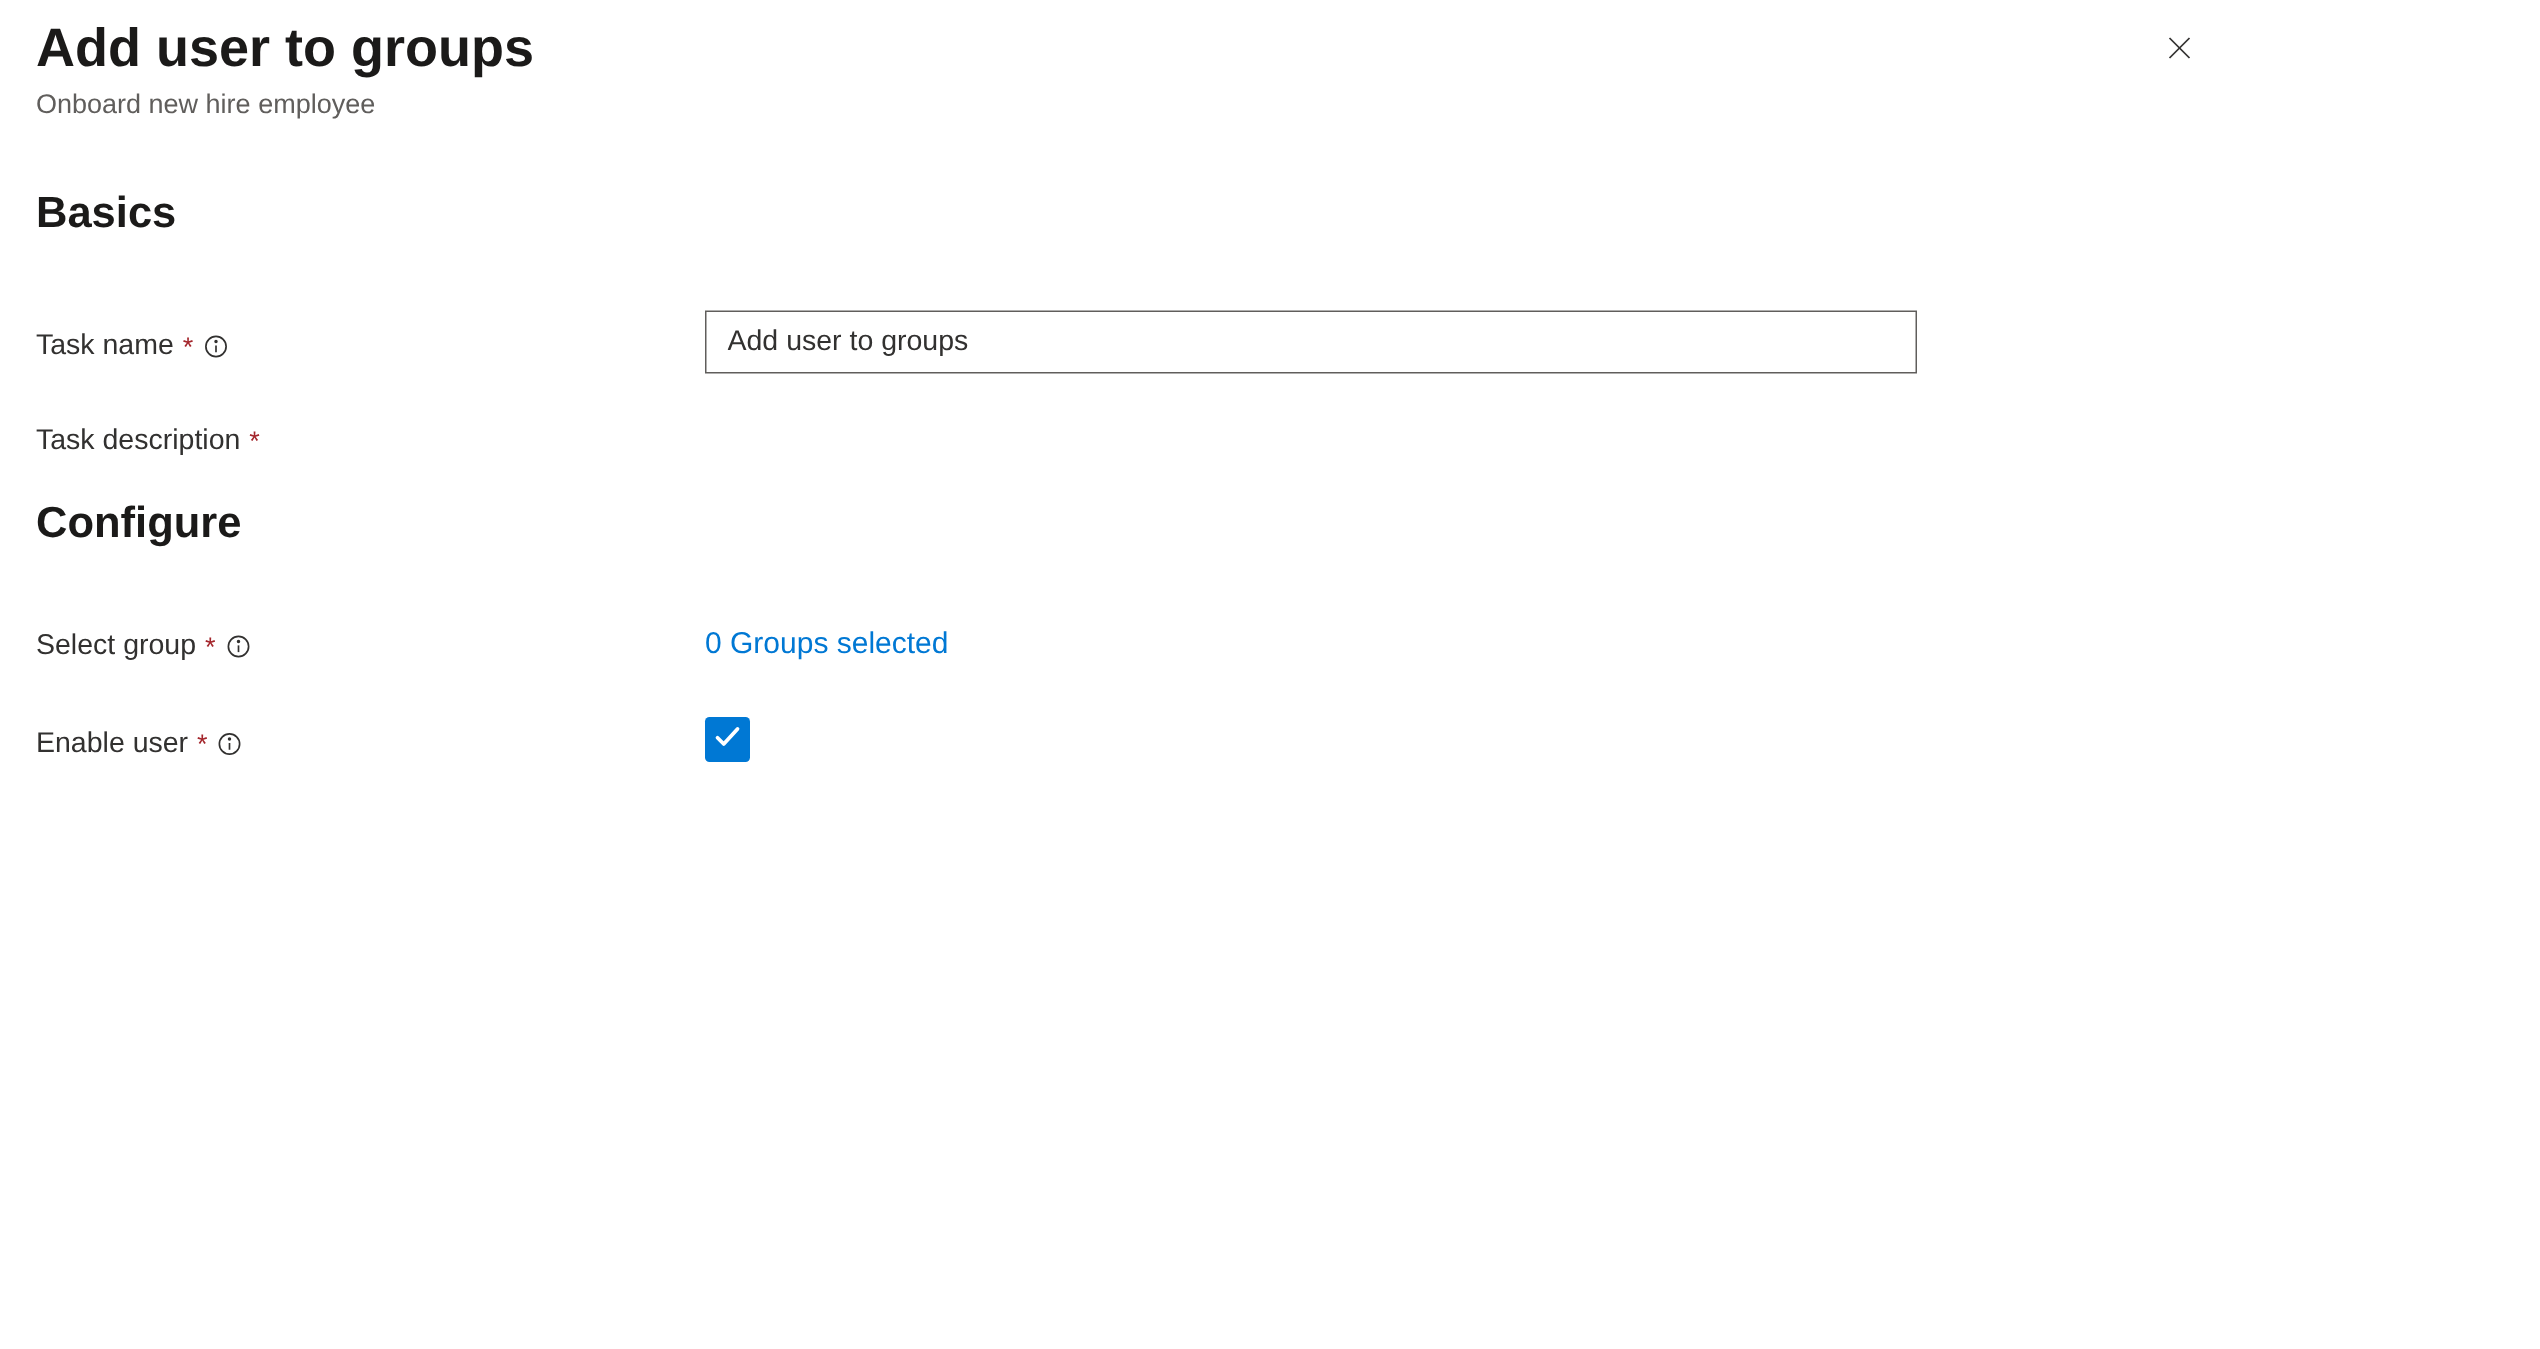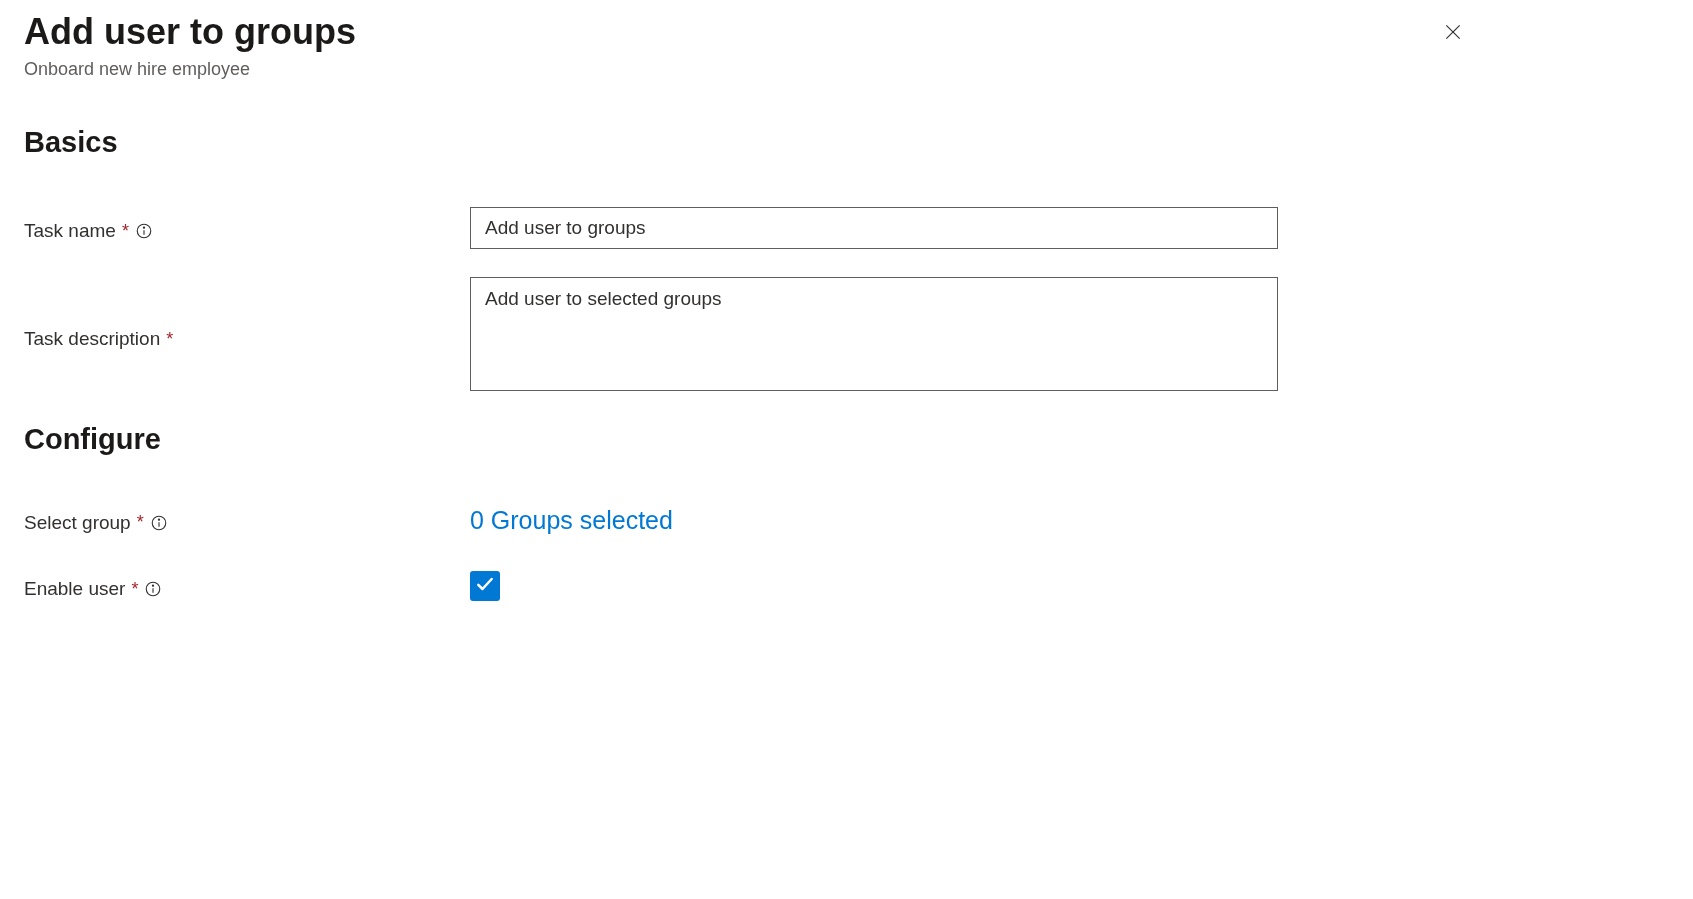--- a/index.html
+++ b/index.html
@@ -100,21 +100,21 @@
       border: 1px solid #605e5c;
       padding: 10px 14px;
       font-size: 19px;
       font-family: inherit;
       color: #323130;
       background: #ffffff;
       resize: none;
     }
     .link-action {
       color: #0078d4;
-      font-size: 25px;
+      font-size: 20px;
       cursor: pointer;
       text-decoration: none;
       display: inline-block;
       padding-top: 2px;
     }
     .checkbox-wrap {
       display: inline-flex;
       align-items: center;
       justify-content: center;
       width: 30px;
@@ -169,23 +169,20 @@
   </div>
   <div class="form-value-col">
     <input type="text" class="text-input" value="Add user to groups" style="">
   </div>
 </div>
 
 <div class="form-row">
   <div class="form-label-col">
     <span>Task description</span>
     <span class="required">*</span>
-  </div>
-  <div class="form-value-col">
-    <textarea class="textarea-input" style="">Add user to selected groups</textarea>
   </div>
 </div>
 
 <h2 class="section-title configure-gap">Configure</h2>
 
 <div class="form-row select-group-row">
   <div class="form-label-col">
     <span>Select group</span>
     <span class="required">*</span>
     <span class="info-icon">

